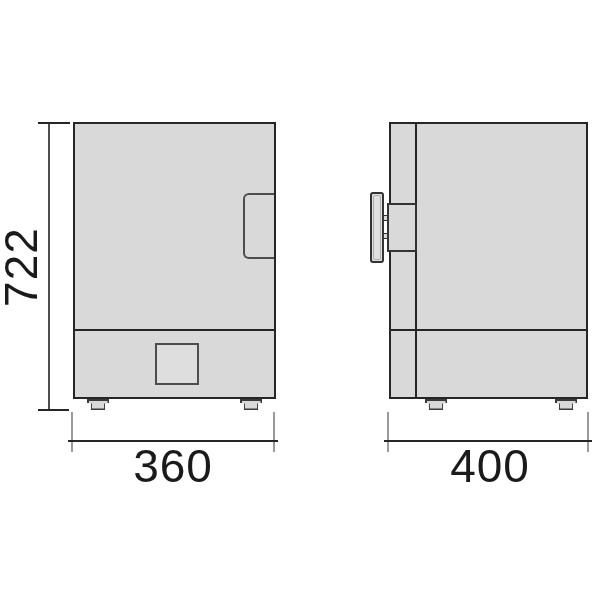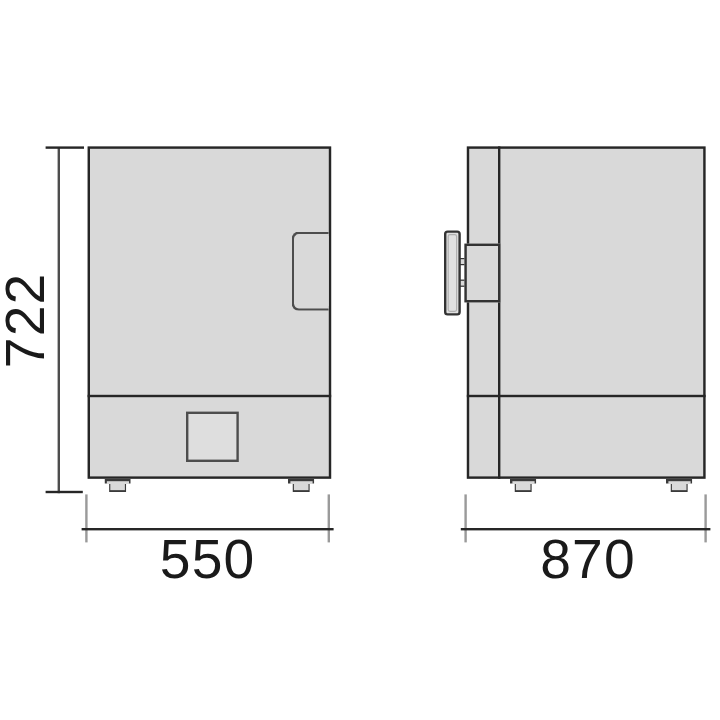--- a/index.html
+++ b/index.html
@@ -107,23 +107,23 @@
     <div class="vline" style="left:48px;top:123px;height:288px;background:#4d4d4d;"></div>
     <div class="tick" style="left:38px;top:122px;width:32px;"></div>
     <div class="tick" style="left:38px;top:409px;width:31px;"></div>
     <div class="dim-text vertical" style="left:-79px;top:244px;width:200px;">722</div>
   </div>
 
   <div>
     <div class="ext-line" style="left:71px;top:412px;height:40px;"></div>
     <div class="ext-line" style="left:273px;top:412px;height:40px;"></div>
     <div class="dim-line" style="left:68px;top:440px;width:210px;"></div>
-    <div class="dim-text" style="left:73px;top:443px;width:200px;">550</div>
+    <div class="dim-text" style="left:73px;top:443px;width:200px;">360</div>
   </div>
 
   <div>
     <div class="ext-line" style="left:387px;top:412px;height:40px;"></div>
     <div class="ext-line" style="left:587px;top:412px;height:40px;"></div>
     <div class="dim-line" style="left:384px;top:440px;width:208px;"></div>
-    <div class="dim-text" style="left:390px;top:443px;width:200px;">870</div>
+    <div class="dim-text" style="left:390px;top:443px;width:200px;">400</div>
   </div>
 
 </div>
 
 </body></html>

